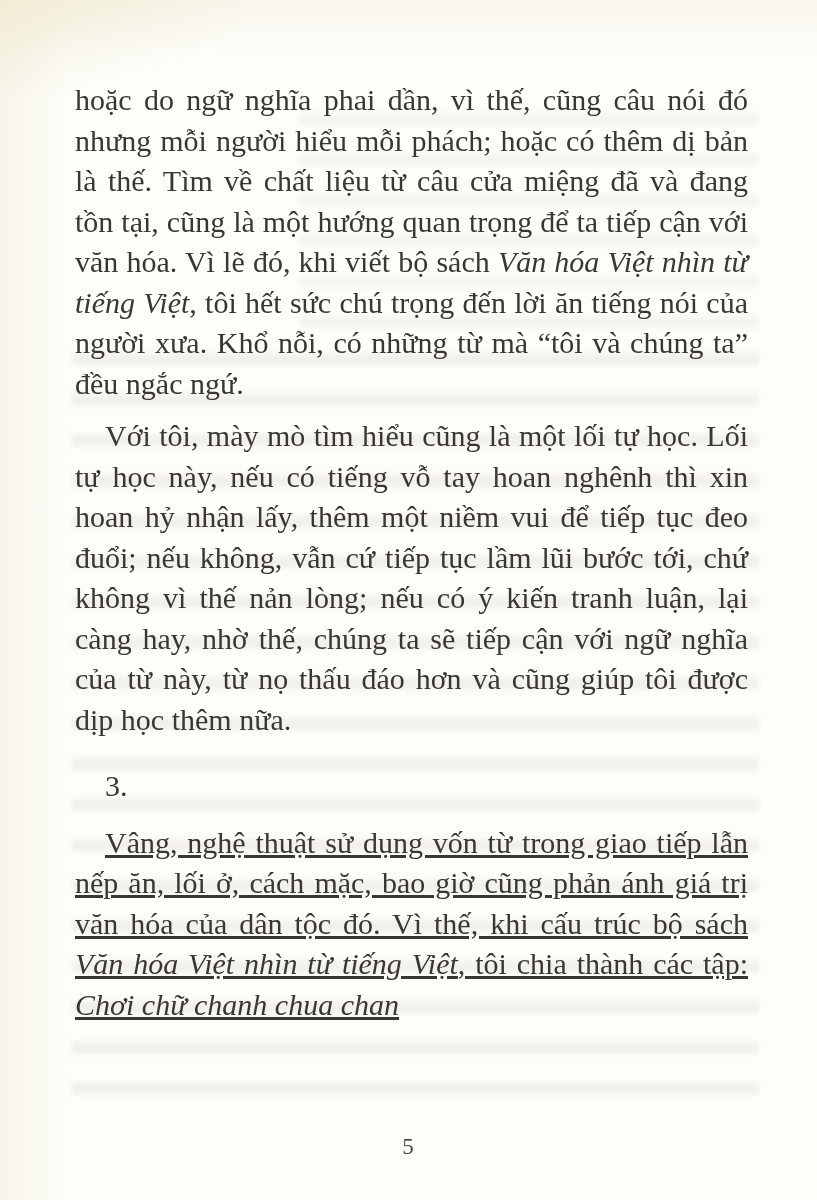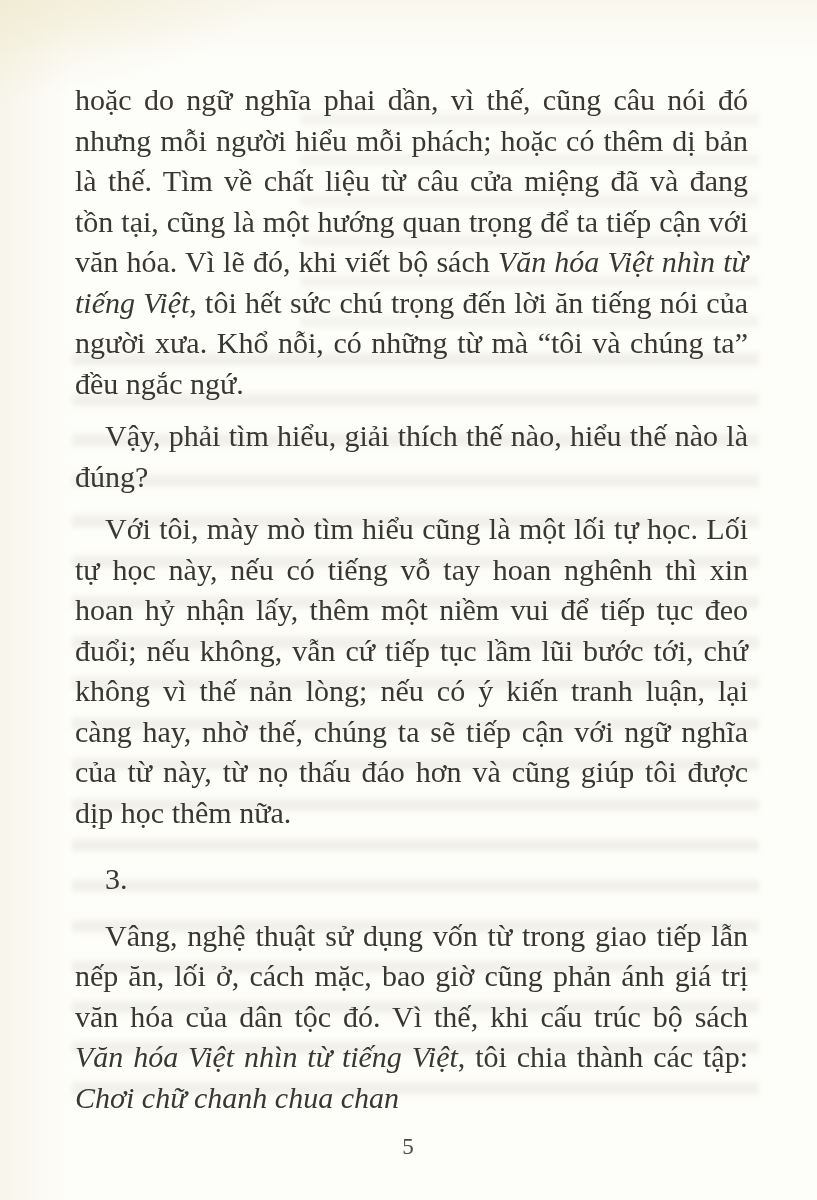--- a/index.html
+++ b/index.html
@@ -61,20 +61,21 @@
   }
   .para.indent {
     text-indent: 30px;
   }
   .para.section {
     margin-top: 26px;
     text-align: left;
   }
   .para.section + .para {
     margin-top: 16px;
+    text-decoration: underline;
   }
   .italic {
     font-style: italic;
   }
   .footer {
     position: absolute;
     left: 0;
     top: 1134px;
     width: 817px;
     text-align: center;
@@ -87,21 +88,20 @@
 </style>
 </head>
 <body>
 
 <div class="page">
   <div class="bleed-layer"></div>
   <div class="bleed-layer second"></div>
 
   <div class="text-block">
       <p class="para body"><span>hoặc do ngữ nghĩa phai dần, vì thế, cũng câu nói đó nhưng mỗi người hiểu mỗi phách; hoặc có thêm dị bản là thế. Tìm về chất liệu từ câu cửa miệng đã và đang tồn tại, cũng là một hướng quan trọng để ta tiếp cận với văn hóa. Vì lẽ đó, khi viết bộ sách </span><span class="italic">Văn hóa Việt nhìn từ tiếng Việt</span><span>, tôi hết sức chú trọng đến lời ăn tiếng nói của người xưa. Khổ nỗi, có những từ mà “tôi và chúng ta” đều ngắc ngứ.</span></p>
-      <p class="para body indent"><span>Vậy, phải tìm hiểu, giải thích thế nào, hiểu thế nào là đúng?</span></p>
       <p class="para body indent"><span>Với tôi, mày mò tìm hiểu cũng là một lối tự học. Lối tự học này, nếu có tiếng vỗ tay hoan nghênh thì xin hoan hỷ nhận lấy, thêm một niềm vui để tiếp tục đeo đuổi; nếu không, vẫn cứ tiếp tục lầm lũi bước tới, chứ không vì thế nản lòng; nếu có ý kiến tranh luận, lại càng hay, nhờ thế, chúng ta sẽ tiếp cận với ngữ nghĩa của từ này, từ nọ thấu đáo hơn và cũng giúp tôi được dịp học thêm nữa.</span></p>
       <p class="para section indent"><span>3.</span></p>
       <p class="para body indent"><span>Vâng, nghệ thuật sử dụng vốn từ trong giao tiếp lẫn nếp ăn, lối ở, cách mặc, bao giờ cũng phản ánh giá trị văn hóa của dân tộc đó. Vì thế, khi cấu trúc bộ sách </span><span class="italic">Văn hóa Việt nhìn từ tiếng Việt</span><span>, tôi chia thành các tập: </span><span class="italic">Chơi chữ chanh chua chan</span></p>
     </div>
 
   <div class="footer">
     <span class="page-number">5</span>
   </div>
 </div>
 

